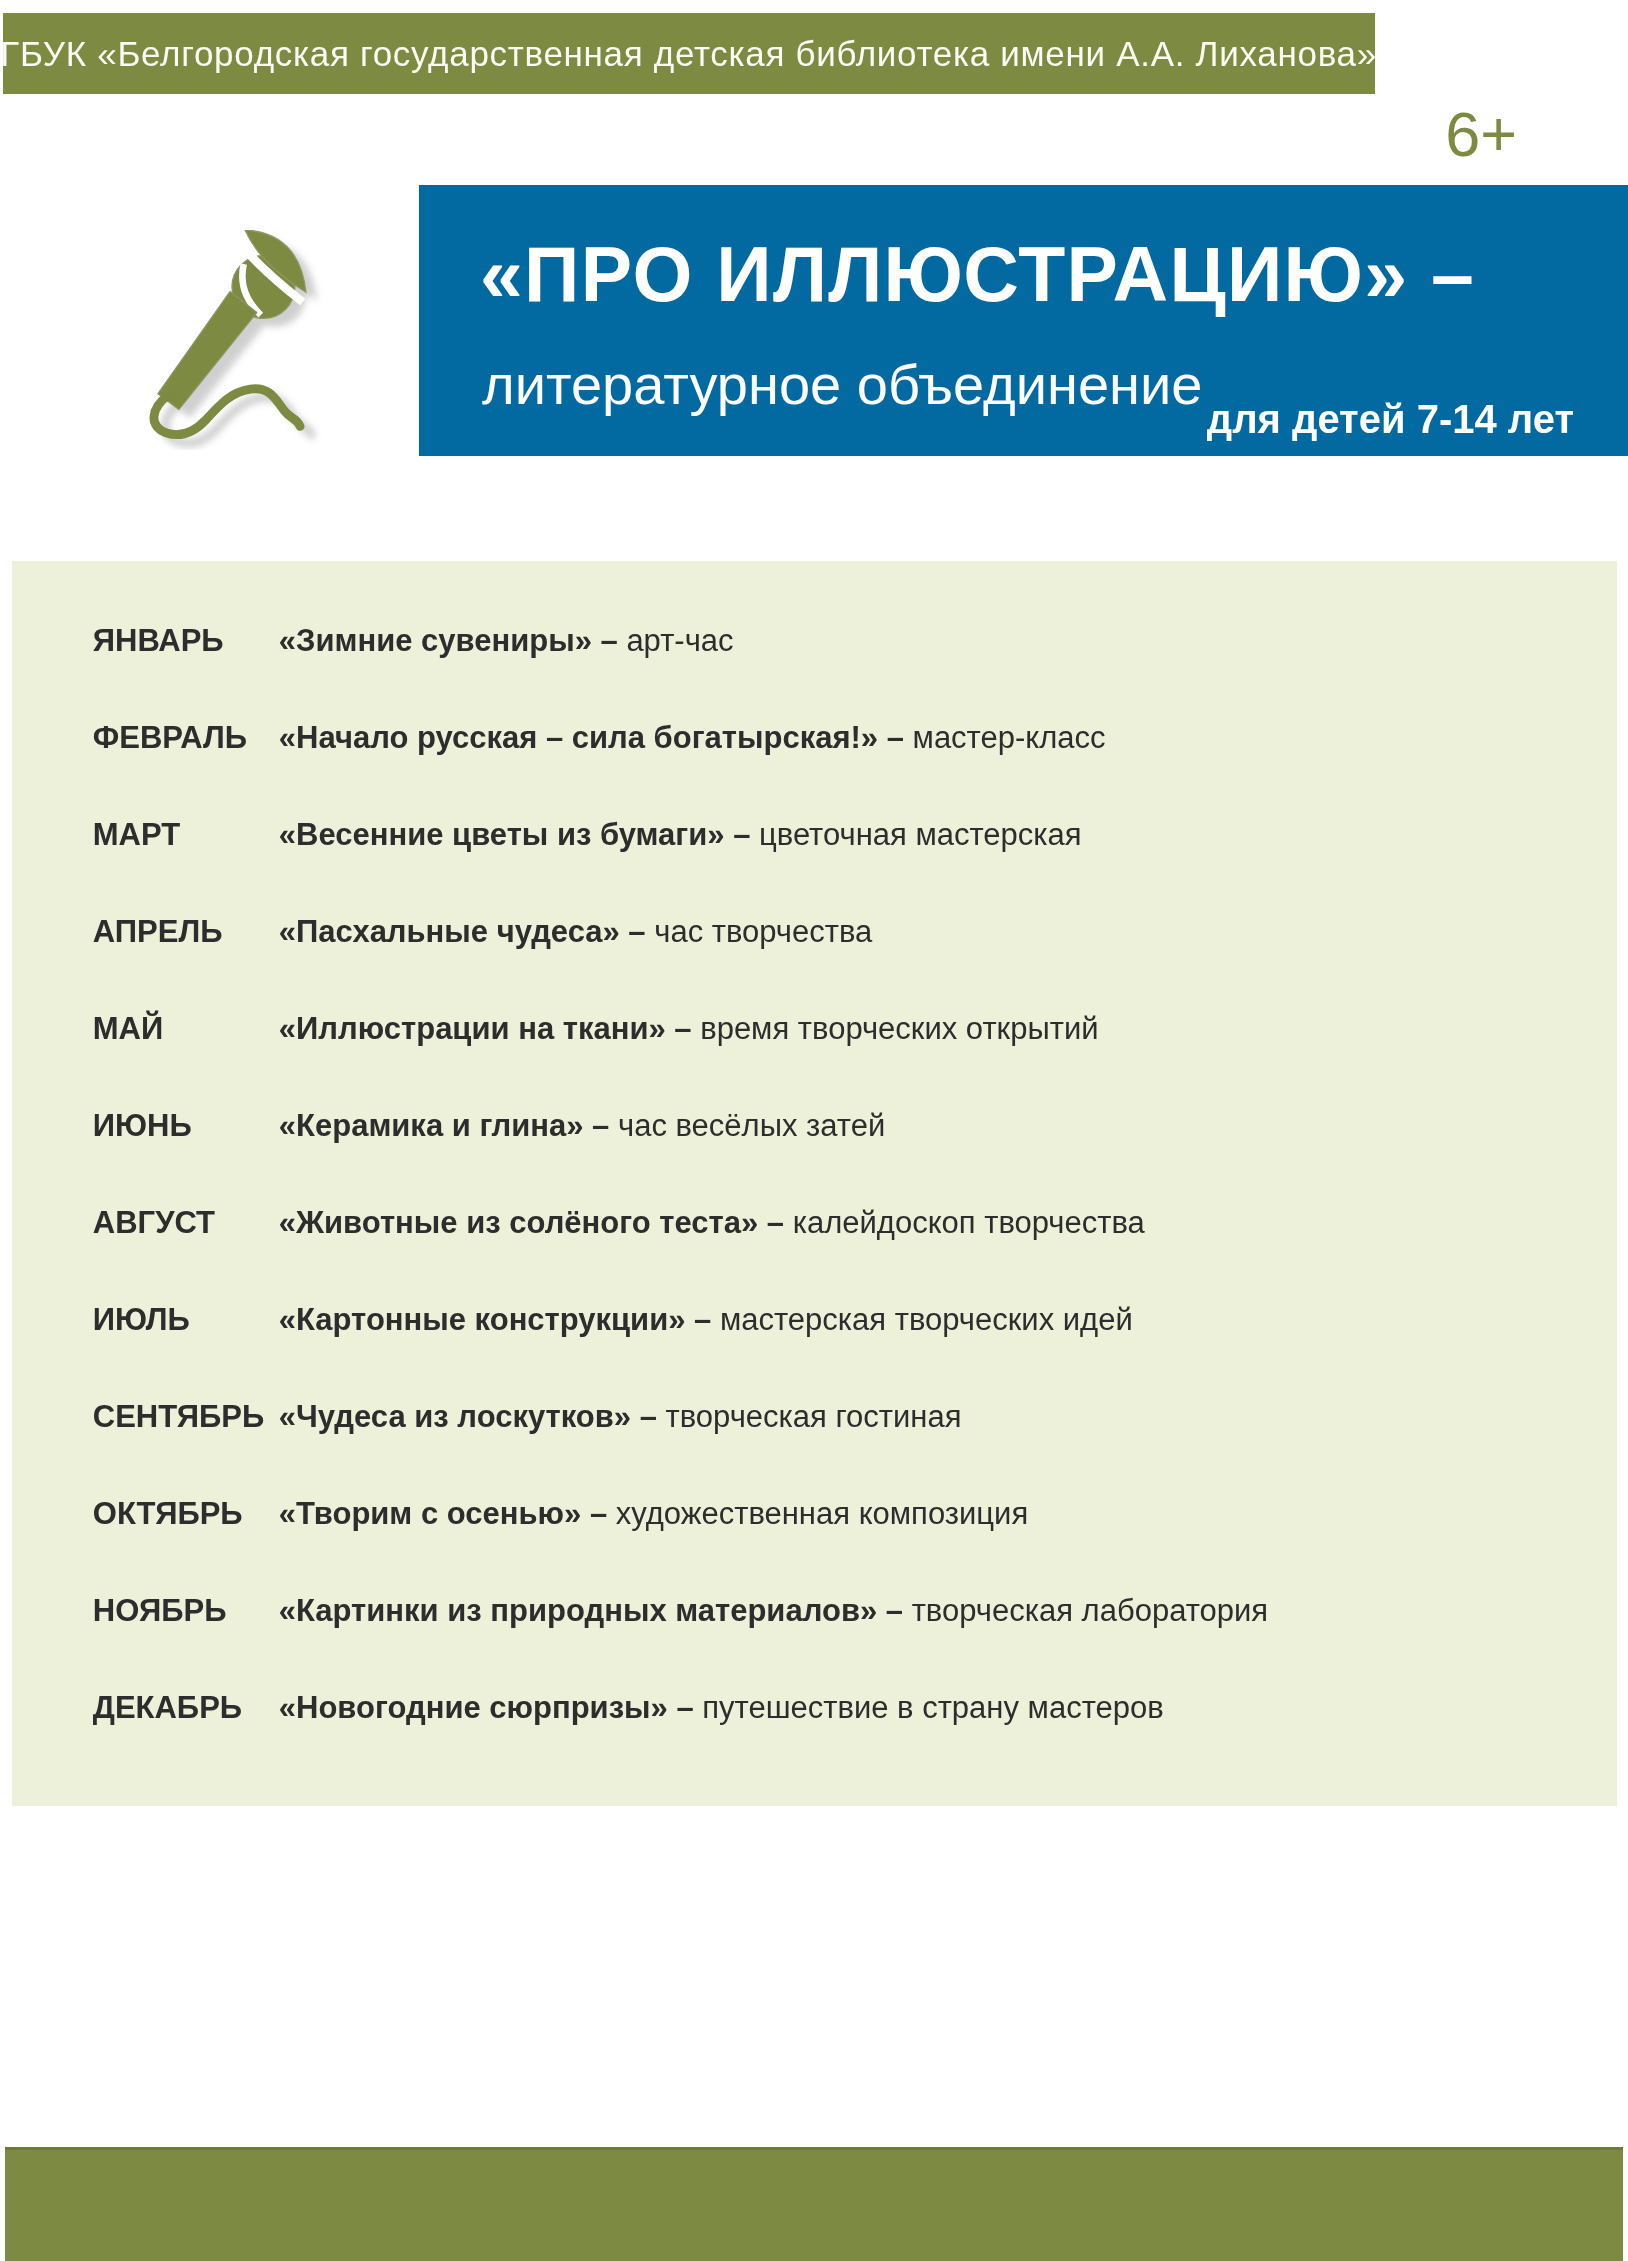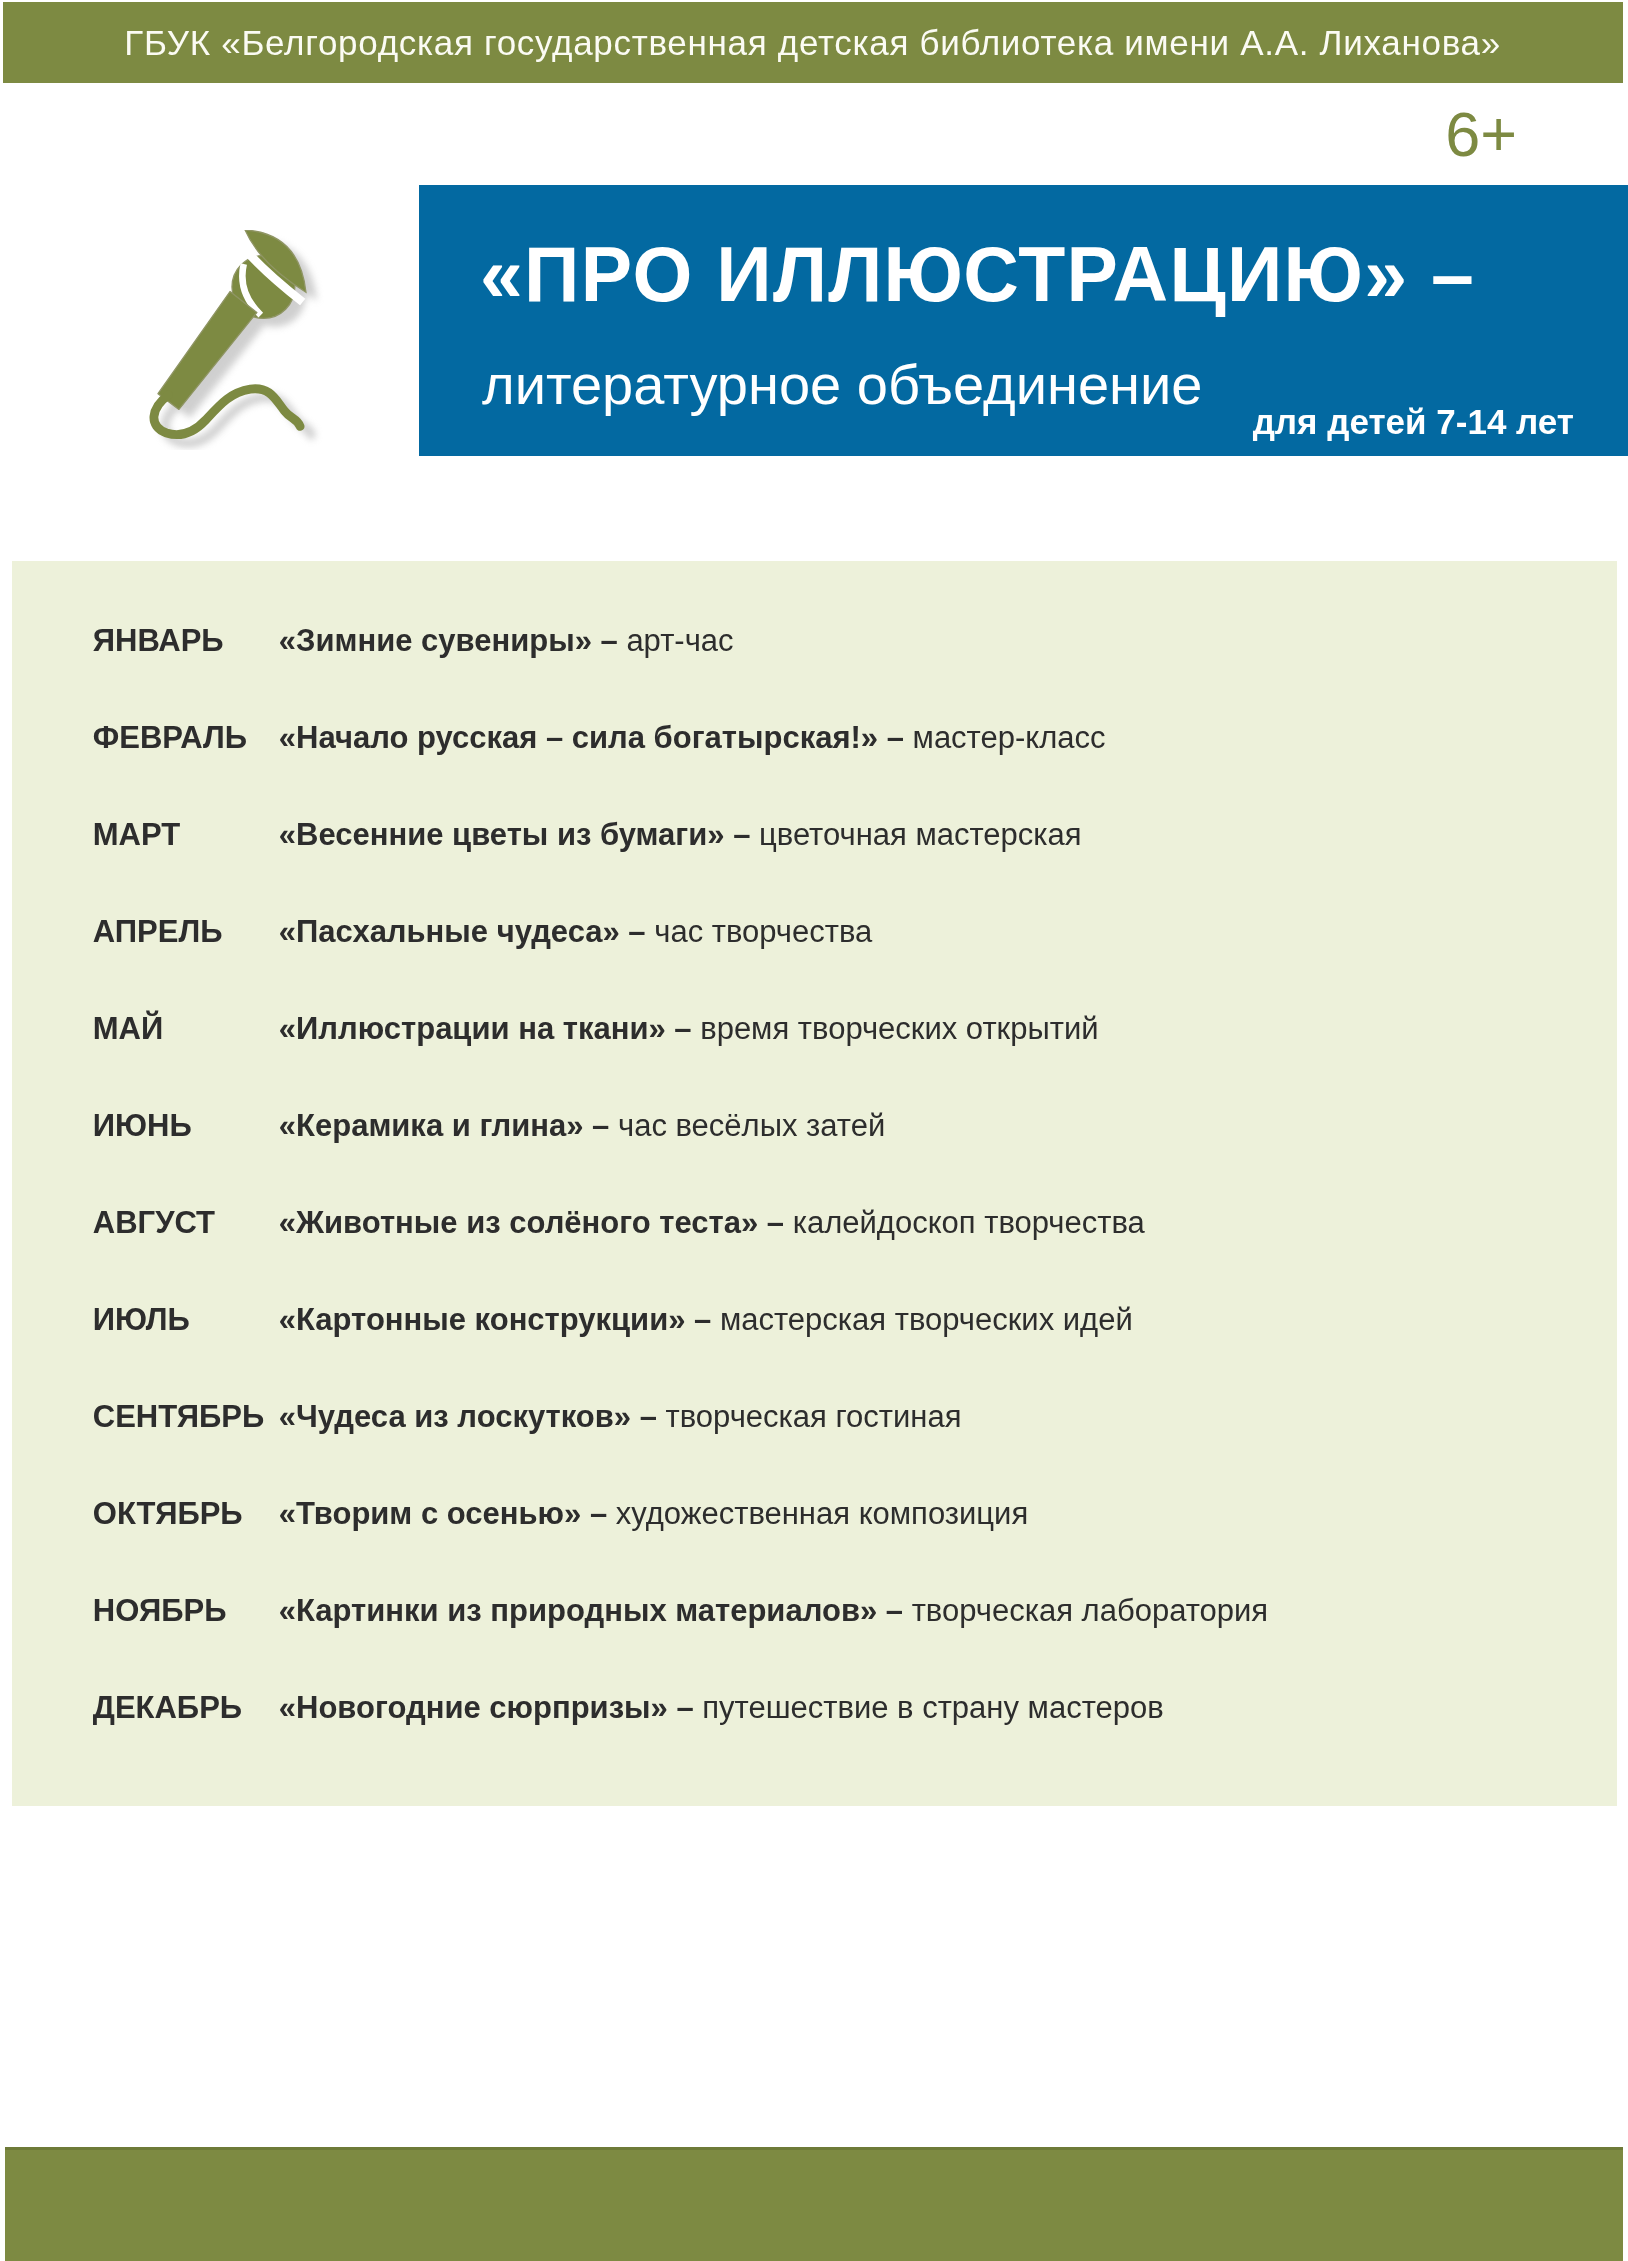--- a/index.html
+++ b/index.html
@@ -8,22 +8,22 @@
     width:1628px;
     height:2261px;
     background:#ffffff;
     overflow:hidden;
     font-family:"Liberation Sans", sans-serif;
     color:#2d2d2d;
   }
   
   .header-bar{
     position:absolute;
-    left:2.6px; top:2px;
-    width:1620px; height:81px;
+    left:2.6px; top:13px;
+    width:1372px; height:81px;
     background:#7d8a42;
     display:flex;
     align-items:center;
     justify-content:center;
     text-align:right;
   }
   .header-bar .header-text{
     color:#fbfbf3;
     font-size:35px;
     letter-spacing:0.7px;
@@ -60,21 +60,21 @@
     left:63px; top:169px;
     font-size:56px;
     font-weight:400;
     line-height:1.1;
     color:#ffffff;
     white-space:nowrap;
   }
   .banner-audience{
     position:absolute;
     right:92px; bottom:14.4px;
-    font-size:35px;
+    font-size:40px;
     font-weight:700;
     color:#ffffff;
     white-space:nowrap;
   }
   
   .mic{
     position:absolute;
     left:139px; top:230px;
     width:220px; height:220px;
   }

